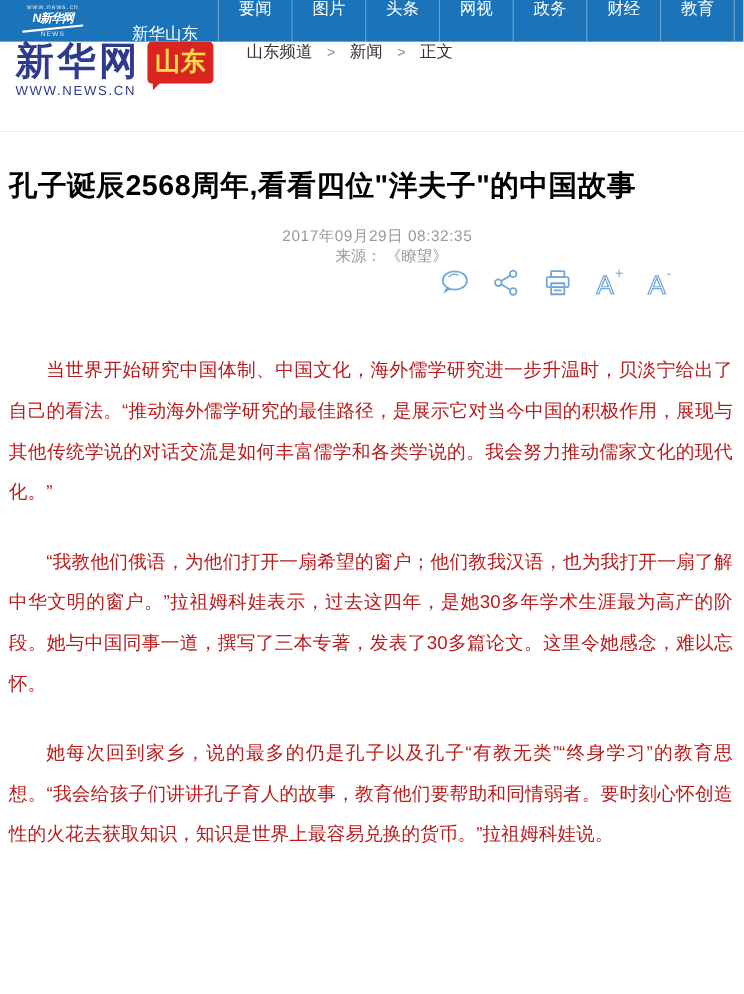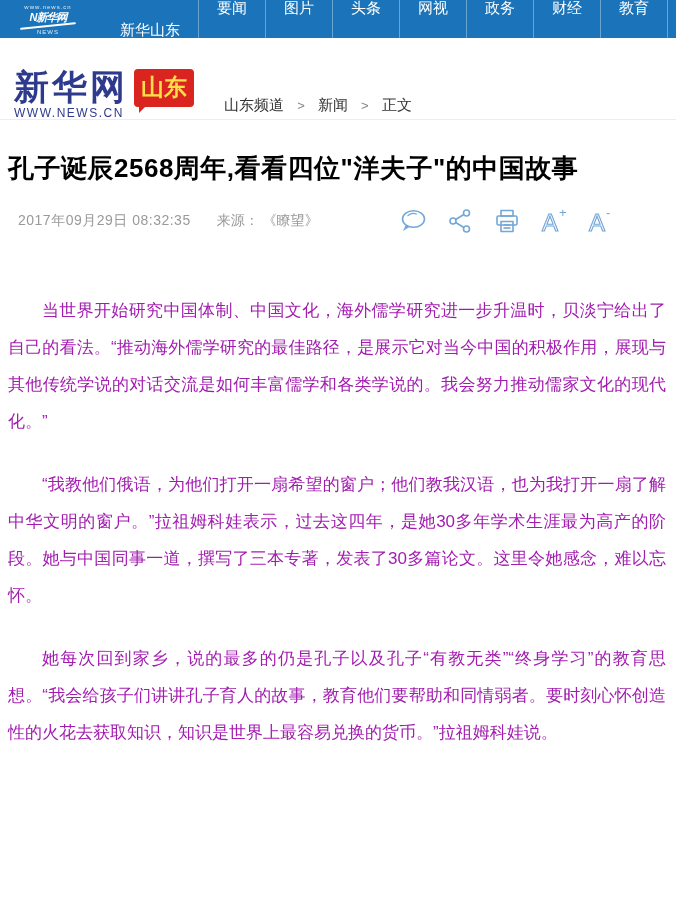--- a/index.html
+++ b/index.html
@@ -34,21 +34,21 @@
   }
   .topnav-menu li {
     padding: 3px 18px; color: #fff; font-size: 15px;
     border-left: 1px solid rgba(255,255,255,.35);
     cursor: pointer;
   }
   .topnav-menu li:first-child { border-left: none; margin-top: 22px; }
 
   
   .siteheader {
-    height: 82px; display: flex; align-items: flex-end;
+    height: 82px; display: flex; align-items: flex-start;
     padding-left: 14px; border-bottom: 1px solid #ededed;
     background: #fff;
   }
   .brand { display: flex; align-items: flex-end; }
   .brand-text { line-height: 1; }
   .brand-name {
     font-size: 35px; font-weight: bold; color: #2e3a8c; letter-spacing: 3px;
   }
   .brand-sub {
     font-size: 12px; color: #2e3a8c; letter-spacing: 1.5px; margin-top: 3px;
@@ -68,35 +68,35 @@
   .breadcrumb .crumb { cursor: pointer; margin-top: 13px; }
   .breadcrumb .sep { color: #888; margin: 0 9px; font-size: 13px; }
 
   
   .article-title {
     font-size: 26px; font-weight: bold; color: #000;
     margin: 32px 8px 0 8px; letter-spacing: .5px; line-height: 1.3;
   }
   .meta-row {
     display: flex; align-items: center;
-    margin: 20px 8px 18px 18px; color: #999; font-size: 14px;
+    margin: 20px 8px 8px 18px; color: #999; font-size: 14px; flex-direction: column;
   }
   .meta-date { letter-spacing: .5px; }
   .meta-source { margin-left: 26px; }
   .meta-icons {
     margin-left: auto; margin-right: 52px;
     display: flex; align-items: center; gap: 17px;
   }
   .meta-icons .ic { width: 30px; height: 30px; cursor: pointer; display: inline-block; }
   .meta-icons svg { width: 30px; height: 30px; display: block; }
 
   
   .article-body { padding: 38px 10px 0 8px; }
   .article-body p {
-    font-size: 17px; line-height: 37px; color: #a21caf;
+    font-size: 17px; line-height: 37px; color: #b91c1c;
     text-indent: 2em; margin: 0 0 26px 0; text-align: justify;
   }
 </style>
 </head>
 <body>
 
 <div class="topnav">
   <div class="topnav-logo">
     <span class="tiny">www.news.cn</span>
     <span class="big">N新华网</span>

